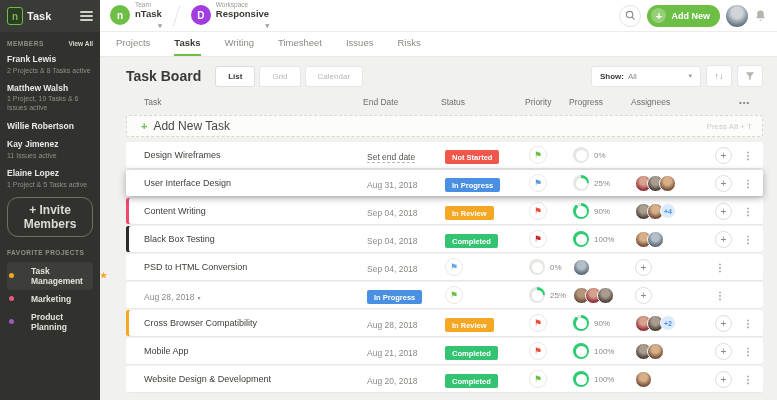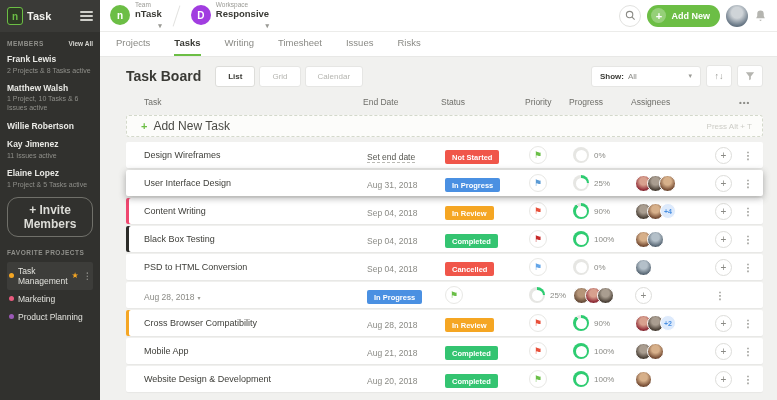--- a/index.html
+++ b/index.html
@@ -15,21 +15,21 @@
   .burger { width:13px; cursor:pointer; }
   .burger span { display:block; height:1.5px; background:#cfcfca; margin:2.5px 0; border-radius:1px; }
   .side-scroll { padding:8px 7px; flex:1; }
   .members-head { display:flex; justify-content:space-between; align-items:center; margin-bottom:7px; }
   .sec-label { font-size:6.5px; letter-spacing:.5px; color:#8f8f8a; font-weight:bold; }
   .view-all { font-size:6.5px; color:#d6d6d1; font-weight:bold; cursor:pointer; }
   .member { margin-bottom:8px; cursor:pointer; }
   .member .m-name { color:#e9e9e5; font-size:8.5px; font-weight:bold; line-height:1.25; }
   .member .m-detail { color:#8f8f8a; font-size:7px; line-height:1.3; margin-top:1px; }
   .invite-btn { margin:6px 0 12px; border:1px solid #70706a; border-radius:11px; color:#dcdcd7; font-size:12px; font-weight:bold; text-align:center; padding:5px 2px; cursor:pointer; }
-  .fav-item { display:flex; align-items:center; gap:4px; font-size:8.5px; font-weight:normal; color:#e2e2dd; padding:4px 2px; border-radius:2px; cursor:pointer; }
+  .fav-item { display:flex; align-items:center; gap:17px; font-size:8.5px; font-weight:bold; color:#e2e2dd; padding:4px 2px; border-radius:2px; cursor:pointer; }
   .fav-item.active { background:#3d3d3a; }
   .fav-dot { width:5px; height:5px; border-radius:50%; flex-shrink:0; }
   .fav-name { flex:1; }
   .fav-star { color:#f5a623; font-size:8px; }
   .fav-kebab { color:#bdbdb8; font-size:9px; }
 
   
   .main { flex:1; display:flex; flex-direction:column; min-width:0; }
   .topbar { height:32px; background:#fff; display:flex; align-items:center; padding:0 10px; gap:6px; border-bottom:1px solid #ececea; }
   .sel { display:flex; align-items:center; gap:5px; cursor:pointer; }
@@ -342,21 +342,20 @@
               <span class="avatar av4"></span>
             </div>
             <div>
               <span class="plus-circle">+</span>
             </div>
             <div class="kebab">⋮</div>
           </div>
           <div class="grid trow">
             <div class="task-name">PSD to HTML Conversion</div>
             <div><span class="date">Sep 04, 2018</span></div>
-            <div><span class="badge" style="background: rgb(240, 86, 74);">Cancelled</span></div>
             <div>
               <span class="flag-circle">
                 <span class="flag-glyph" style="color: rgb(100, 165, 232);">⚑</span>
               </span>
             </div>
             <div class="progress-cell">
               <span class="ring" style="background: conic-gradient(rgb(46, 204, 113) 0deg, rgb(230, 230, 227) 0deg);">
                 <span class="ring-hole"></span>
               </span>
               <span class="pct">0%</span>

